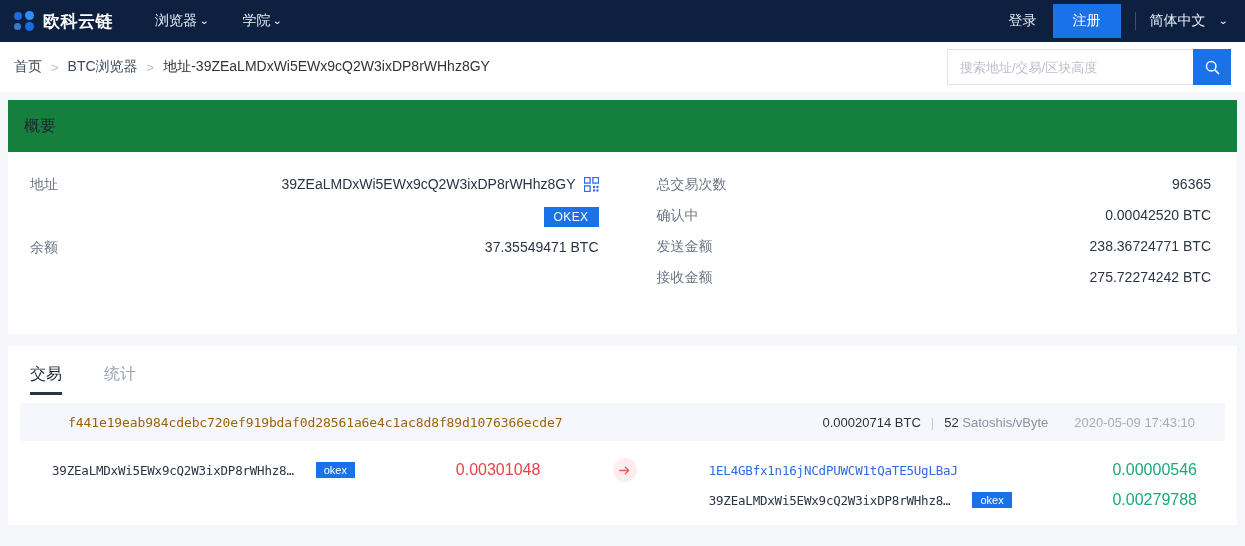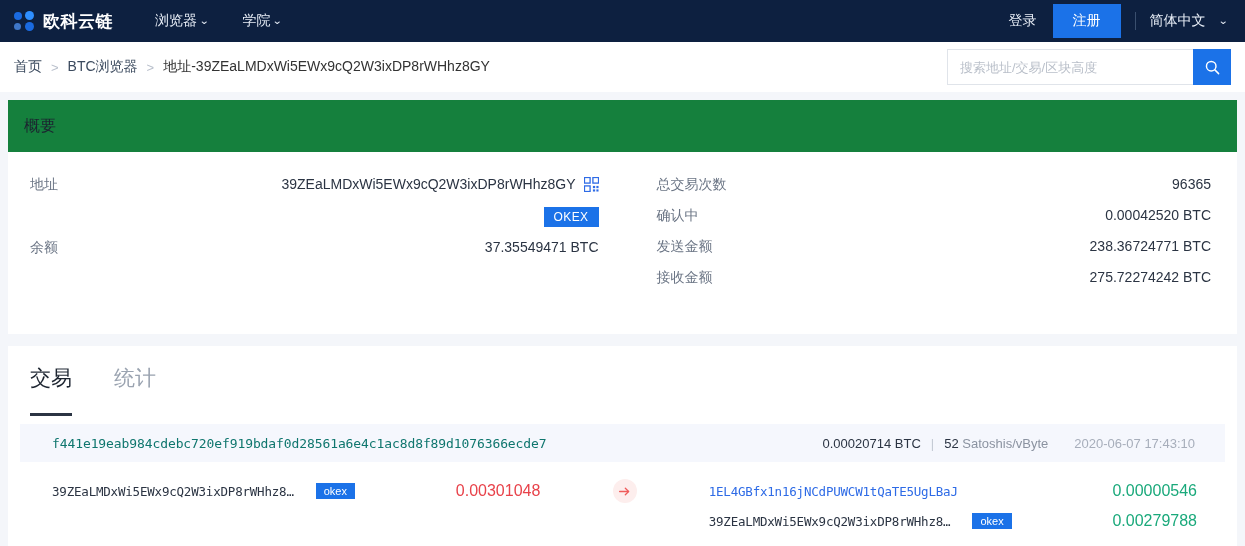--- a/index.html
+++ b/index.html
@@ -86,37 +86,37 @@
   .badge-row { display: flex; justify-content: flex-end; margin: 4px 0 12px 0; }
   .badge-okex {
     background: #1b72e8; color: #fff; font-size: 12px; padding: 3px 10px;
     letter-spacing: .4px;
   }
   .ov-value.plain { display: block; }
 
   
   .tabs-card { background: #fff; margin: 12px 8px 0 8px; }
   .tabs { display: flex; align-items: center; gap: 42px; padding: 18px 22px 0 22px; }
-  .tab { font-size: 21px; padding-bottom: 24px; cursor: pointer; position: relative; }
+  .tab { font-size: 16px; padding-bottom: 10px; cursor: pointer; position: relative; }
   .tab.active { color: #1c2430; }
   .tab.active::after {
     content: ""; position: absolute; left: 0; right: 0; bottom: 0;
     height: 3px; background: #2b3443;
   }
   .tab.inactive { color: #9aa3b0; }
 
   
   .tx { padding: 8px 12px 0 12px; }
   .tx-head {
     background: #f5f7fd; display: flex; align-items: center;
     padding: 10px 30px 10px 32px; height: 38px;
   }
   .tx-hash {
-    font-family: "DejaVu Sans Mono", monospace; font-size: 13px; color: #0f766e;
-    cursor: pointer; letter-spacing: -.1px;
+    font-family: "DejaVu Sans Mono", monospace; font-size: 13px; color: #a16207;
+    cursor: pointer; letter-spacing: -.1px; margin-left: 16px;
   }
   .tx-meta { margin-left: auto; display: flex; align-items: center; gap: 10px; }
   .fee-amt { font-size: 13px; color: #2b3443; }
   .fee-sep { color: #c4cad4; font-size: 13px; }
   .fee-rate { font-size: 13px; color: #8b93a1; }
   .fee-rate b { color: #2b3443; font-weight: normal; }
   .tx-time { font-size: 13px; color: #a7aebb; margin-left: 16px; }
 
   .tx-body { display: flex; align-items: flex-start; padding: 14px 28px 10px 32px; gap: 43px; }
   .io-col { width: 510px; }
@@ -264,21 +264,21 @@
       </div>
     </div>
 
     <div class="tx">
       <div class="tx-head">
         <span class="tx-hash">f441e19eab984cdebc720ef919bdaf0d28561a6e4c1ac8d8f89d1076366ecde7</span>
         <span class="tx-meta">
           <span class="fee-amt">0.00020714 BTC</span>
           <span class="fee-sep">|</span>
           <span class="fee-rate"><b>52</b> <span>Satoshis/vByte</span></span>
-          <span class="tx-time">2020-06-07 17:43:10</span>
+          <span class="tx-time">2020-05-09 17:43:10</span>
         </span>
       </div>
 
       <div class="tx-body">
 
         <div class="io-col">
           <div class="io-row">
             <span class="io-addr">39ZEaLMDxWi5EWx9cQ2W3ixDP8rWHhz8…</span>
             <span class="badge-sm">okex</span>
             <span class="io-amt out">0.00301048</span>

